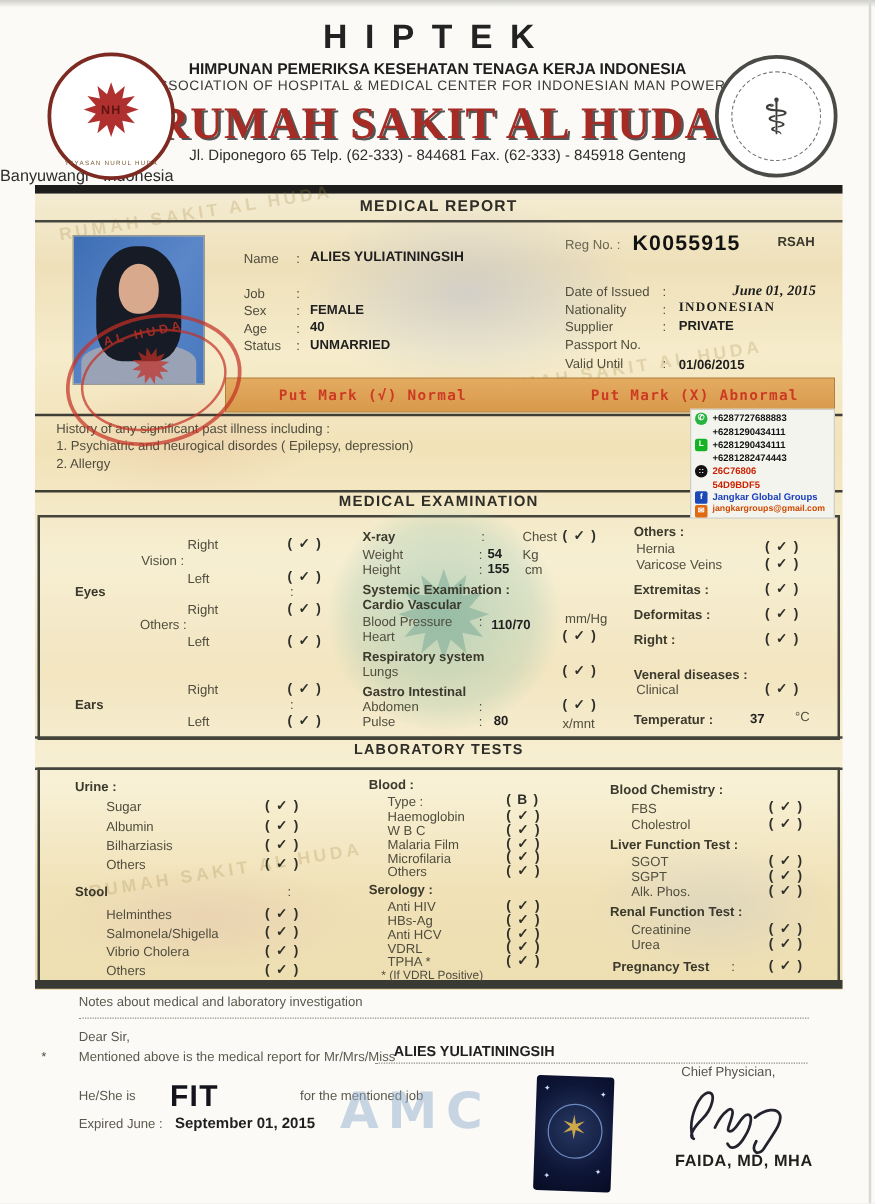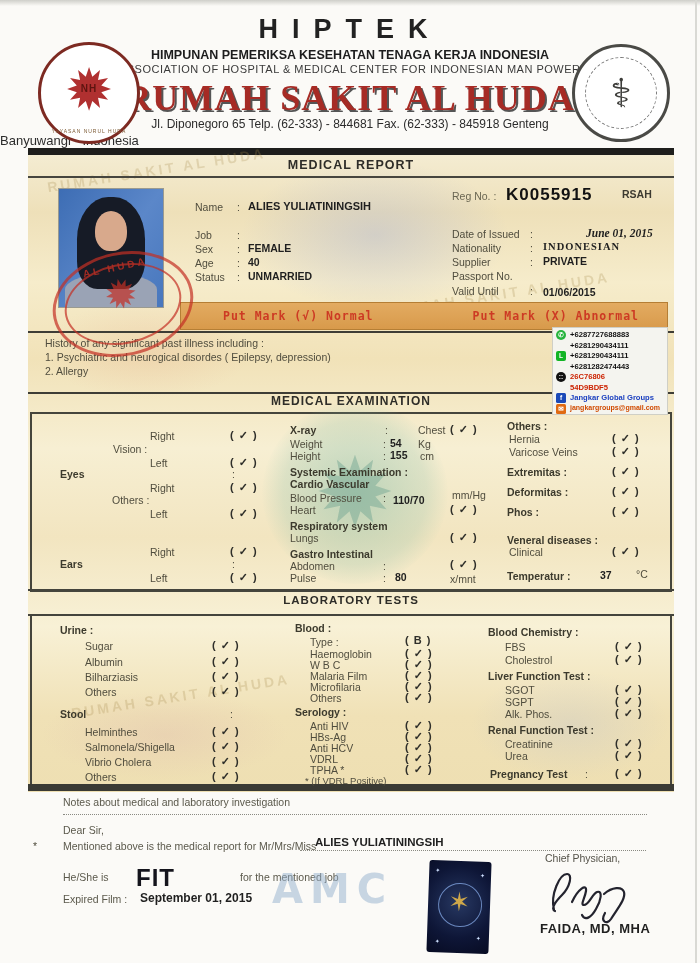--- a/index.html
+++ b/index.html
@@ -247,21 +247,21 @@
 
   <div class="a z b" style="left:507px;top:420px;">Others :</div>
   <div class="a z" style="left:509px;top:433px;">Hernia</div>
   <div class="a z mk" style="left:612px;top:432px;">( ✓ )</div>
   <div class="a z" style="left:509px;top:446px;">Varicose Veins</div>
   <div class="a z mk" style="left:612px;top:445px;">( ✓ )</div>
   <div class="a z b" style="left:507px;top:466px;">Extremitas :</div>
   <div class="a z mk" style="left:612px;top:465px;">( ✓ )</div>
   <div class="a z b" style="left:507px;top:486px;">Deformitas :</div>
   <div class="a z mk" style="left:612px;top:485px;">( ✓ )</div>
-  <div class="a z b" style="left:507px;top:506px;">Phos :</div>
+  <div class="a z b" style="left:507px;top:506px;">Right :</div>
   <div class="a z mk" style="left:612px;top:505px;">( ✓ )</div>
   <div class="a z b" style="left:507px;top:534px;">Veneral diseases :</div>
   <div class="a z" style="left:509px;top:546px;">Clinical</div>
   <div class="a z mk" style="left:612px;top:545px;">( ✓ )</div>
   <div class="a z b" style="left:507px;top:570px;">Temperatur :</div>
   <div class="a z val" style="left:600px;top:569px;">37</div>
   <div class="a z" style="left:636px;top:568px;">°C</div>
 
   <div class="labhead"></div>
   <div class="title" style="top:594px;font-size:11.5px;">LABORATORY TESTS</div>
@@ -356,15 +356,15 @@
     <span class="d" style="right:6px;top:10px;">✦</span>
     <span class="d" style="left:8px;bottom:8px;">✦</span>
     <span class="d" style="right:8px;bottom:12px;">✦</span>
   </div>
 
   <svg style="position:absolute;left:536px;top:864px;z-index:4;" width="112" height="60" viewBox="0 0 112 60">
     <path d="M18 46 C14 30 24 10 31 10 C37 10 34 23 26 31 C20 37 14 45 19 47 M36 38 C42 25 51 19 50 27 C49 34 44 41 48 41 C53 41 56 30 61 28 C67 26 65 37 60 45 C55 54 49 57 46 51 M68 30 C76 23 86 22 88 28 C90 35 81 45 75 55 C71 61 64 58 69 49" stroke="#23232e" stroke-width="2.2" fill="none" stroke-linecap="round"></path>
   </svg>
   <div class="a val" style="left:540px;top:922px;font-size:13px;letter-spacing:.5px;">FAIDA, MD, MHA</div>
 
-  <div class="a" style="left:63px;top:893px;color:#5b594c;">Expired Film :</div>
+  <div class="a" style="left:63px;top:893px;color:#5b594c;">Expired June :</div>
   <div class="a val" style="left:140px;top:892px;font-size:12px;">September 01, 2015</div>
 </div>
 
 </body></html>

